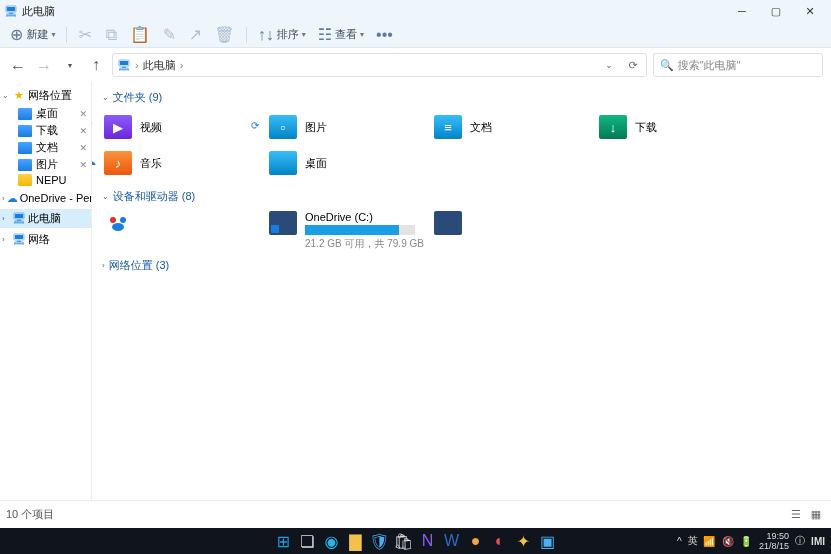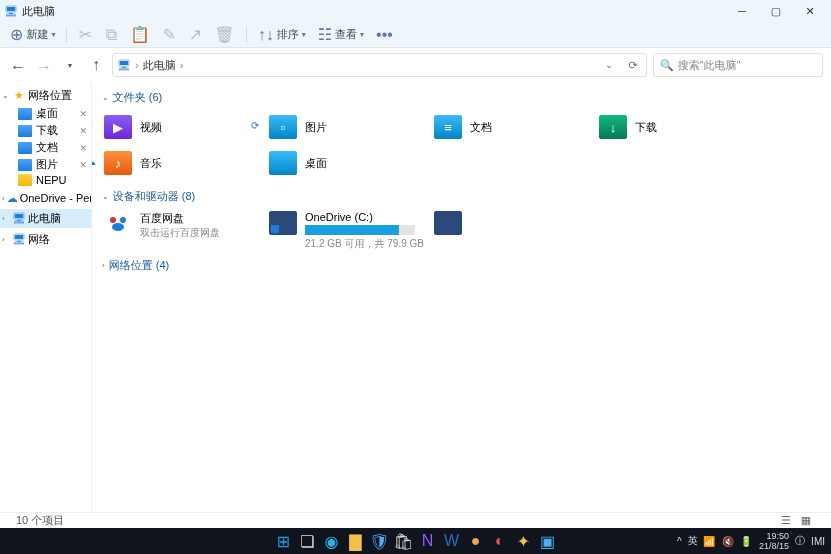--- a/index.html
+++ b/index.html
@@ -57,21 +57,21 @@
   .big.dl{background:linear-gradient(#10b981,#047857);}
   .drive{width:165px;height:40px;display:flex;gap:8px;padding:2px 4px;margin:1px 0;font-size:11px;}
   .drive .dicon{width:28px;height:24px;background:#2a4a7a;border-radius:2px;flex-shrink:0;position:relative;}
   .drive .dicon .winlogo{position:absolute;left:2px;bottom:2px;width:8px;height:8px;background:#1a7de0;}
   .drive .dtxt{flex:1;min-width:0;}
   .drive .bar{width:110px;height:10px;background:#e3e3e3;margin:2px 0;position:relative;}
   .drive .bar .fill{height:100%;background:#1a9ee5;}
   .drive .cap{font-size:10px;color:#888;}
   .baidu{width:28px;height:24px;display:flex;align-items:center;justify-content:center;}
   
-  .status{height:16px;border-top:1px solid #eee;display:flex;align-items:center;padding:0 16px;font-size:11px;color:#555;justify-content:center;}
+  .status{height:28px;border-top:1px solid #eee;display:flex;align-items:center;padding:0 6px;font-size:11px;color:#555;justify-content:center;}
   .status .spacer{flex:1;}
   .viewbtn{width:18px;height:16px;display:flex;align-items:center;justify-content:center;color:#666;margin-left:2px;}
   
   .taskbar{position:absolute;left:0;right:0;bottom:0;height:26px;background:#10151d;display:flex;align-items:center;color:#ddd;}
   .taskbar .center{position:absolute;left:50%;transform:translateX(-50%);display:flex;gap:4px;align-items:center;}
   .tb-icon{width:20px;height:20px;display:flex;align-items:center;justify-content:center;border-radius:3px;}
   .taskbar .tray{position:absolute;right:6px;display:flex;align-items:center;gap:6px;font-size:10px;}
   .taskbar .clock{display:flex;flex-direction:column;align-items:flex-end;line-height:10px;font-size:9px;}
 </style>
 </head>
@@ -218,21 +218,21 @@
             <span class="exp">›</span>
             <span class="f-pc">🖥</span>
             <span>网络</span>
           </div>
         </div>
       </div>
     <div class="content" id="content">
         <div class="sect">
           <div class="secthdr">
             <span class="tw">⌄</span>
-            <span>文件夹 (6)</span>
+            <span>文件夹 (9)</span>
           </div>
           <div class="grid">
             <div class="item">
               <span class="sync" style="color: rgb(26, 158, 74);">✓</span>
               <div class="big purple">▶</div>
               <div class="txt">
                 <span>视频</span>
               </div>
             </div>
             <div class="item">
@@ -276,24 +276,20 @@
           </div>
           <div class="grid">
             <div class="drive">
               <div class="baidu">
                 <svg width="24" height="20" viewBox="0 0 24 20">
                   <circle cx="7" cy="7" r="3" fill="#e03030"></circle>
                   <circle cx="17" cy="7" r="3" fill="#1a7de0"></circle>
                   <ellipse cx="12" cy="14" rx="6" ry="4" fill="#1a7de0"></ellipse>
                 </svg>
               </div>
-              <div class="dtxt">
-                <div>百度网盘</div>
-                <div class="cap">双击运行百度网盘</div>
-              </div>
             </div>
             <div class="drive">
               <div class="dicon">
                 <div class="winlogo"></div>
               </div>
               <div class="dtxt">
                 <div>OneDrive (C:)</div>
                 <div class="bar">
                   <div class="fill" style="width: 85%;"></div>
                 </div>
@@ -301,21 +297,21 @@
               </div>
             </div>
             <div class="drive">
               <div class="dicon"></div>
             </div>
           </div>
         </div>
         <div class="sect">
           <div class="secthdr">
             <span class="tw">›</span>
-            <span>网络位置 (4)</span>
+            <span>网络位置 (3)</span>
           </div>
         </div>
       </div>
   </div>
 
   <div class="status">
     <span>10 个项目</span>
     <div class="spacer"></div>
     <div class="viewbtn">
         <span>☰</span>
@@ -345,15 +341,15 @@
     <span>^</span>
     <span>英</span>
     <span>📶</span>
     <span>🔇</span>
     <span>🔋</span>
     <div class="clock">
       <span>19:50</span>
       <span>21/8/15</span>
     </div>
     <span>ⓘ</span>
-    <span style="font-weight:normal">IMI</span>
+    <span style="font-weight:bold">IMI</span>
   </div>
 </div>
 
 </body></html>

